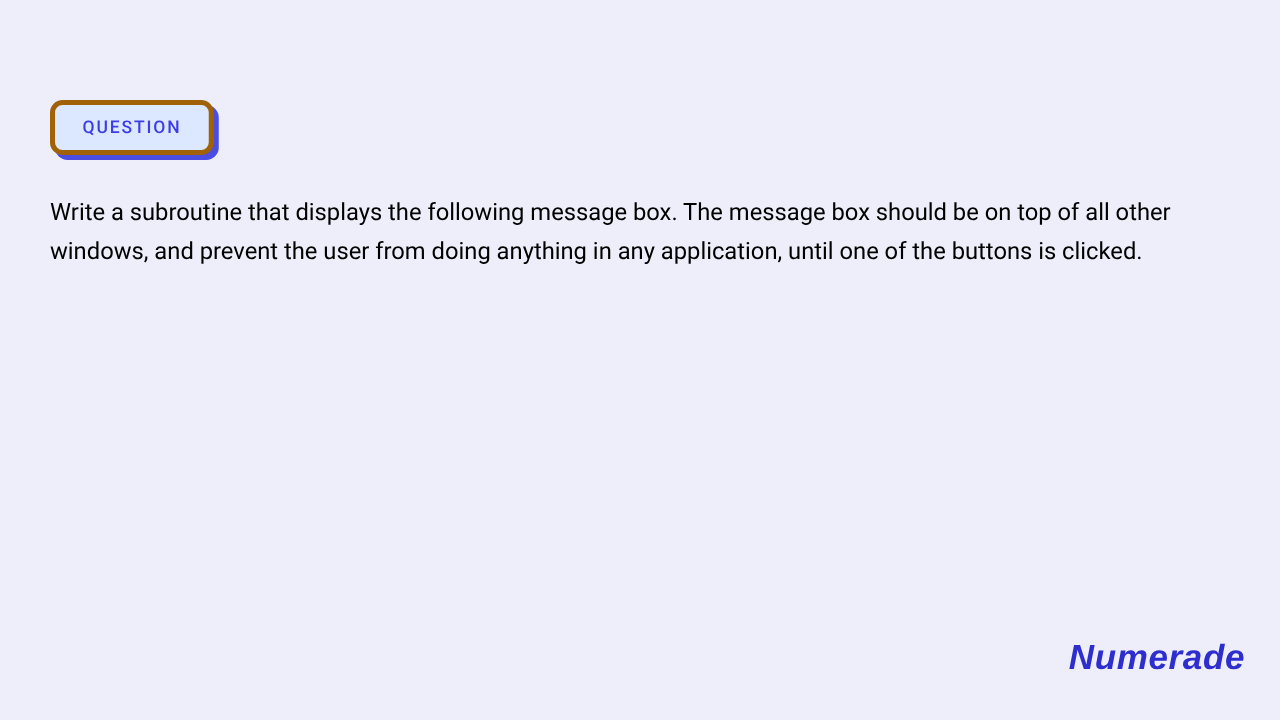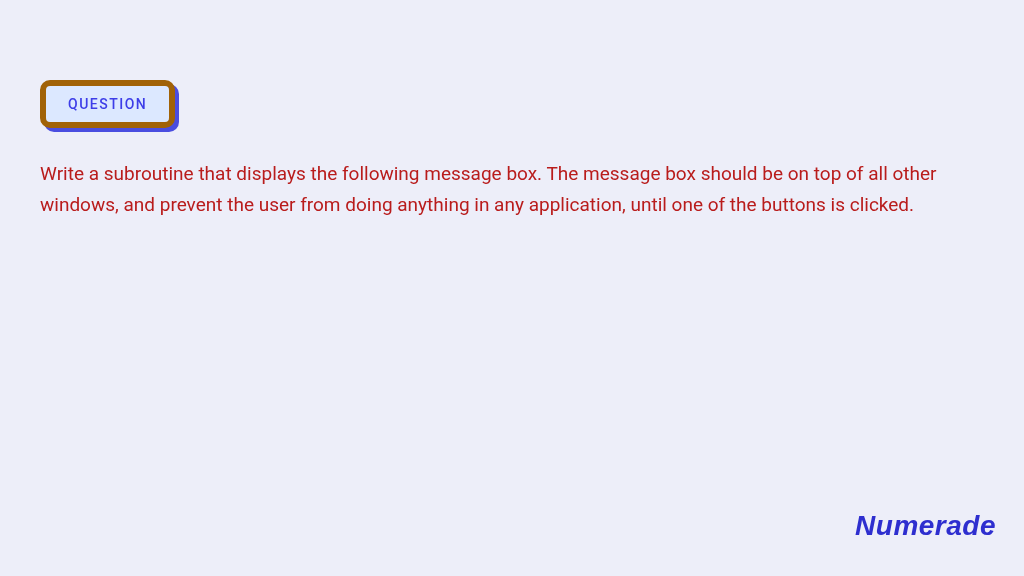--- a/index.html
+++ b/index.html
@@ -28,30 +28,30 @@
       top: 4px;
       left: 4px;
       width: 100%;
       height: 100%;
       background-color: #4a4de0;
       border-radius: 10px;
     }
     .badge {
       position: relative;
       background-color: #dce8ff;
-      border: 6px solid #a16207;
+      border: 4px solid #a16207;
       border-radius: 10px;
       padding: 10px 22px;
       color: #3d3de8;
       font-size: 14px;
       font-weight: 500;
       letter-spacing: 1.5px;
     }
     .question-text {
-      color: #b91c1c;
+      color: #000000;
       font-size: 19px;
       line-height: 1.65;
       font-weight: 400;
       max-width: 930px;
     }
     .logo {
       position: absolute;
       bottom: 34px;
       right: 28px;
       color: #2e2ecf;

